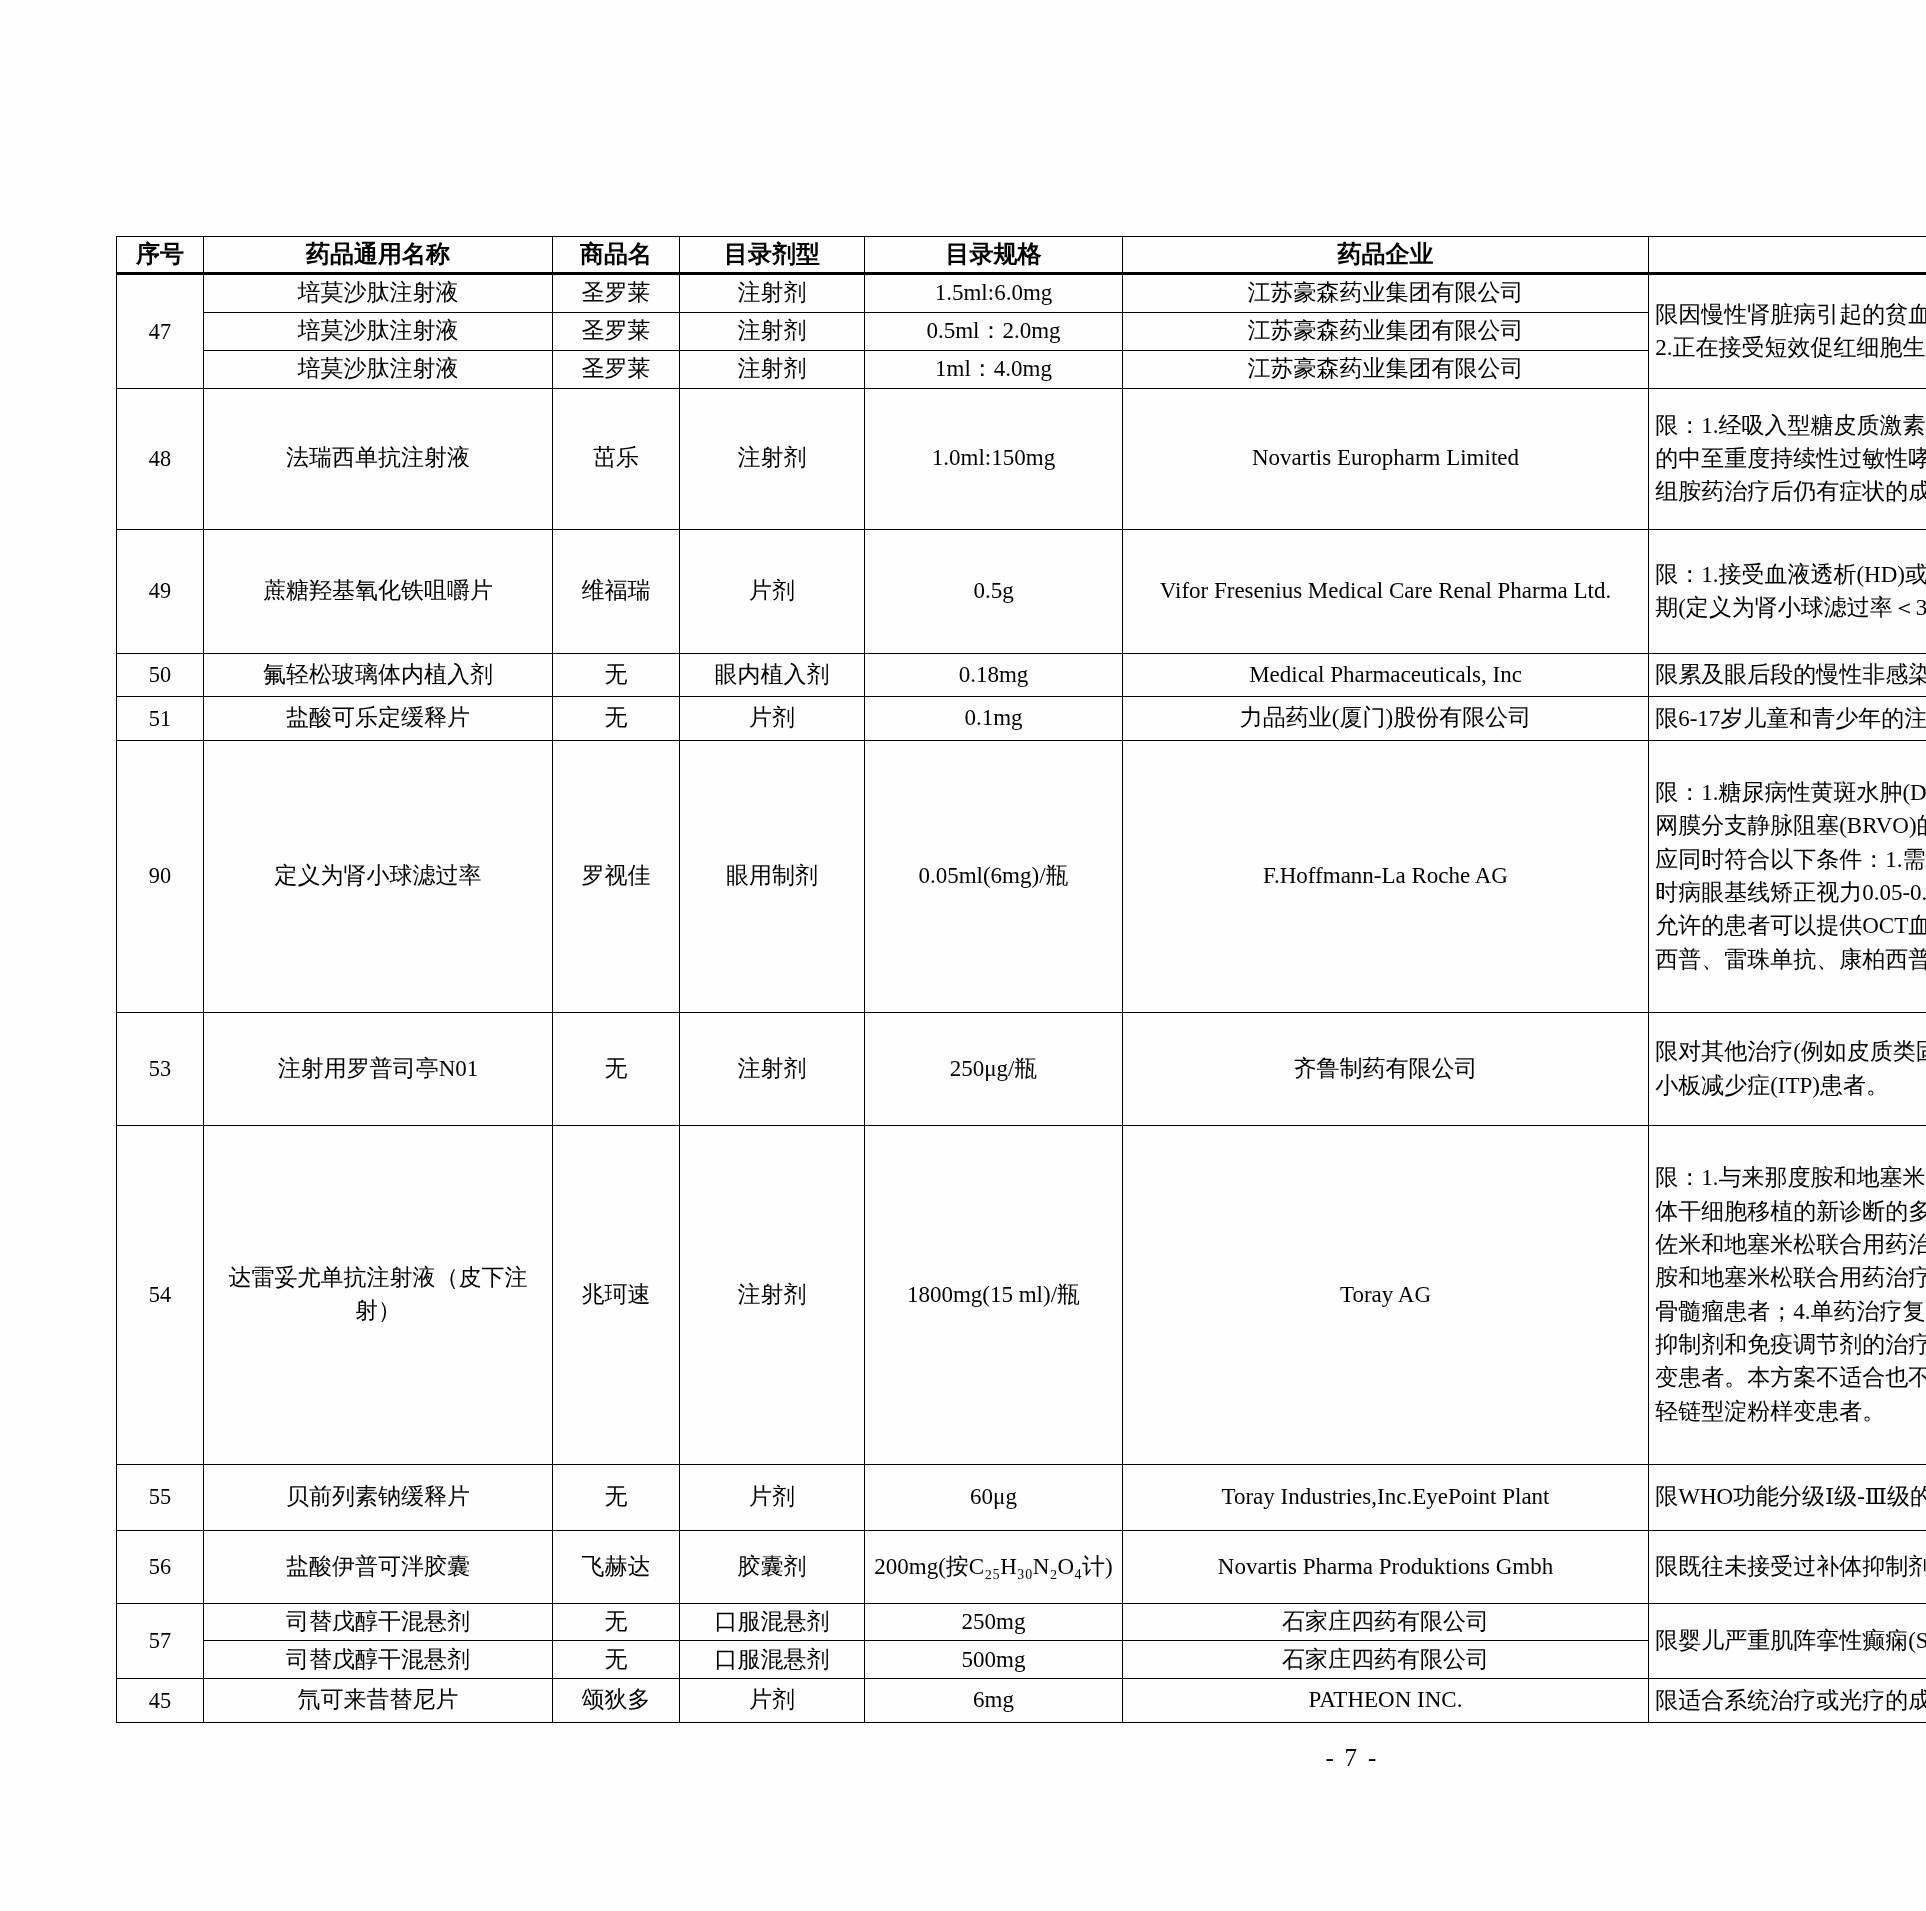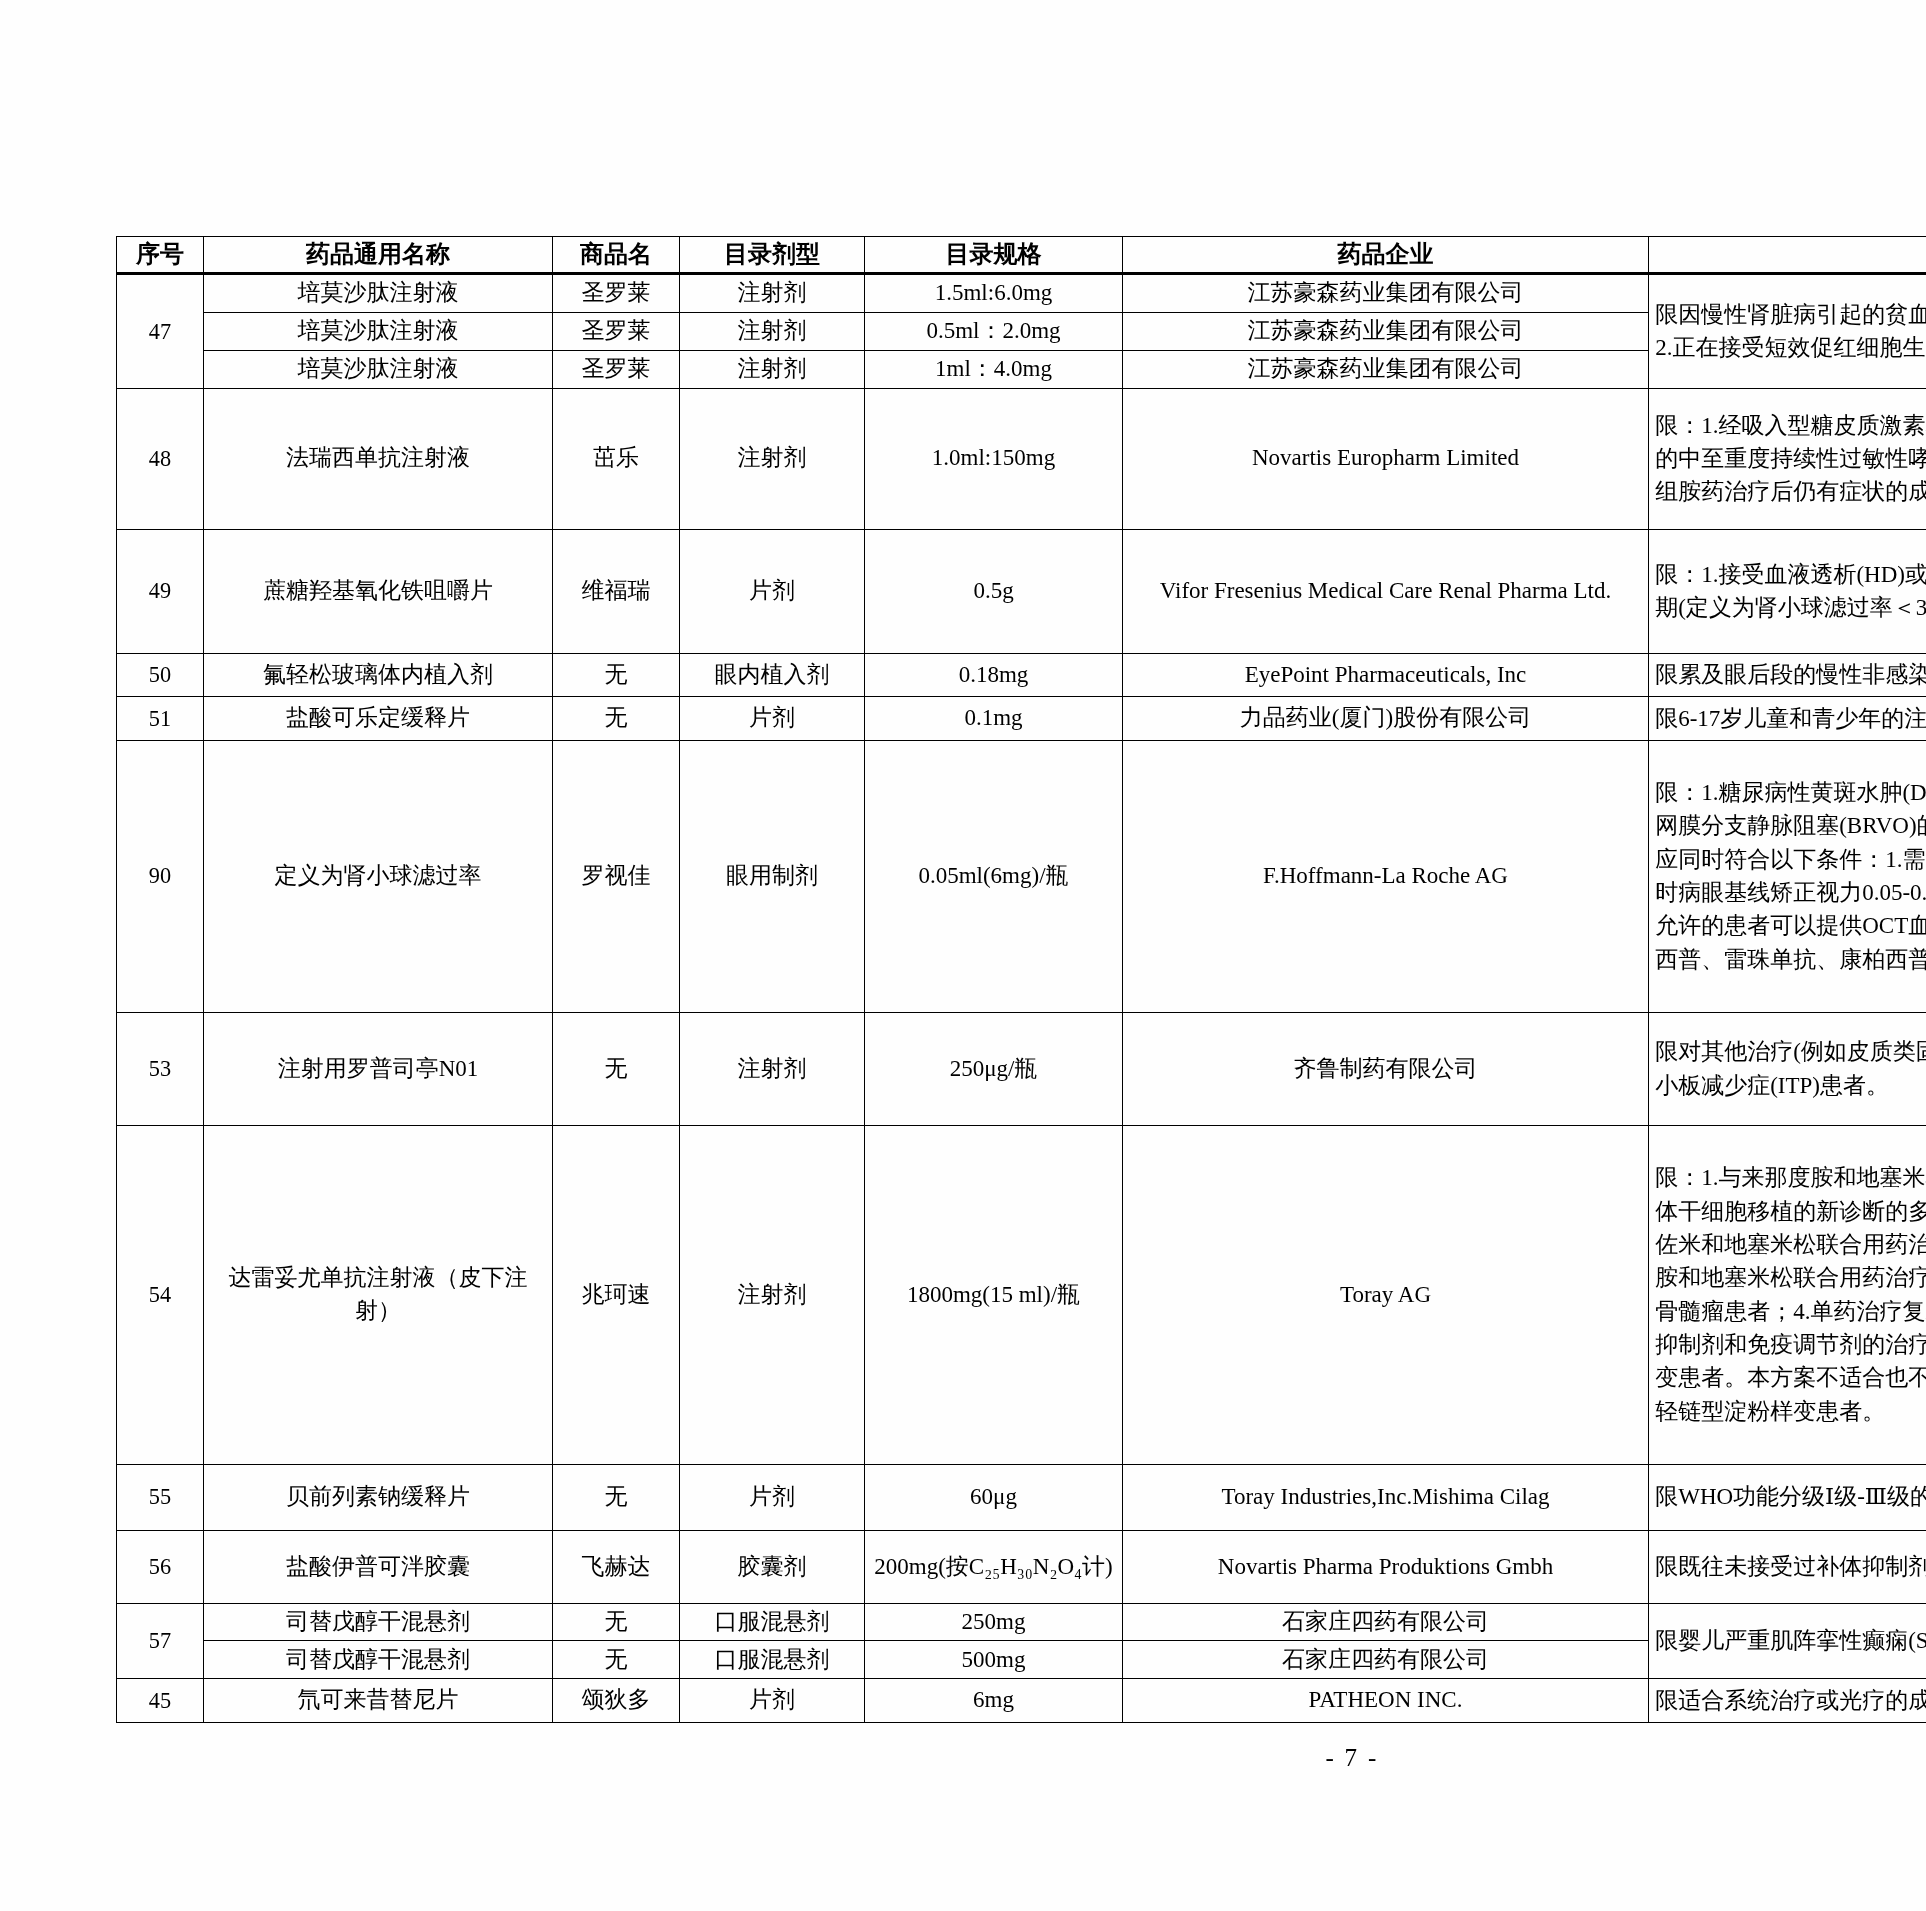--- a/index.html
+++ b/index.html
@@ -138,21 +138,21 @@
             <td class="c-spec">0.5g</td>
             <td class="c-company">Vifor Fresenius Medical Care Renal Pharma Ltd.</td>
             <td class="c-pay">限：1.接受血液透析(HD)或腹膜透析(PD)的成人慢性肾脏病(CKD)患者；2.12岁及以上CKD4-5期(定义为肾小球滤过率＜30 mL/min/1.73 m²)或接受透析的CKD儿科患者。</td>
           </tr>
           <tr style="height: 37px;">
             <td class="c-no">50</td>
             <td class="c-name">氟轻松玻璃体内植入剂</td>
             <td class="c-brand">无</td>
             <td class="c-form">眼内植入剂</td>
             <td class="c-spec">0.18mg</td>
-            <td class="c-company">EyePoint Pharmaceuticals, Inc</td>
+            <td class="c-company">Medical Pharmaceuticals, Inc</td>
             <td class="c-pay">限累及眼后段的慢性非感染性葡萄膜炎。</td>
           </tr>
           <tr style="height: 37px;">
             <td class="c-no">51</td>
             <td class="c-name">盐酸可乐定缓释片</td>
             <td class="c-brand">无</td>
             <td class="c-form">片剂</td>
             <td class="c-spec">0.1mg</td>
             <td class="c-company">力品药业(厦门)股份有限公司</td>
             <td class="c-pay">限6-17岁儿童和青少年的注意缺陷多动障碍(ADHD)。</td>
@@ -184,21 +184,21 @@
             <td class="c-spec">1800mg(15 ml)/瓶</td>
             <td class="c-company">Toray AG</td>
             <td class="c-pay">限：1.与来那度胺和地塞米松联合用药或与硼替佐米、美法仑和泼尼松联合用药治疗不适合自体干细胞移植的新诊断的多发性骨髓瘤成年患者；2.与来那度胺和地塞米松联合用药或与硼替佐米和地塞米松联合用药治疗既往至少接受过一线治疗的多发性骨髓瘤成年患者；3.与泊马度胺和地塞米松联合用药治疗既往接受过至少一线治疗(包括来那度胺和蛋白酶体抑制剂)的多发性骨髓瘤患者；4.单药治疗复发和难治性多发性骨髓瘤成年患者，患者既往接受过包括蛋白酶体抑制剂和免疫调节剂的治疗且最后一次治疗时出现疾病进展；5.新诊断的原发性轻链型淀粉样变患者。本方案不适合也不推荐用于患有NYHA ⅢB级或Ⅳ级心脏疾病或Mayo ⅢB期的原发性轻链型淀粉样变患者。</td>
           </tr>
           <tr style="height: 66px;">
             <td class="c-no">55</td>
             <td class="c-name">贝前列素钠缓释片</td>
             <td class="c-brand">无</td>
             <td class="c-form">片剂</td>
             <td class="c-spec">60μg</td>
-            <td class="c-company">Toray Industries,Inc.Mishima Cilag</td>
+            <td class="c-company">Toray Industries,Inc.EyePoint Plant</td>
             <td class="c-pay">限WHO功能分级Ⅰ级-Ⅲ级的肺动脉高压(PAH，WHO第1组)的患者，以改善患者的运动能力。</td>
           </tr>
           <tr style="height: 73px;">
             <td class="c-no">56</td>
             <td class="c-name">盐酸伊普可泮胶囊</td>
             <td class="c-brand">飞赫达</td>
             <td class="c-form">胶囊剂</td>
             <td class="c-spec">200mg(按C₂₅H₃₀N₂O₄计)</td>
             <td class="c-company">Novartis Pharma Produktions Gmbh</td>
             <td class="c-pay">限既往未接受过补体抑制剂治疗的阵发性睡眠性血红蛋白尿症(PNH)成人患者。</td>

